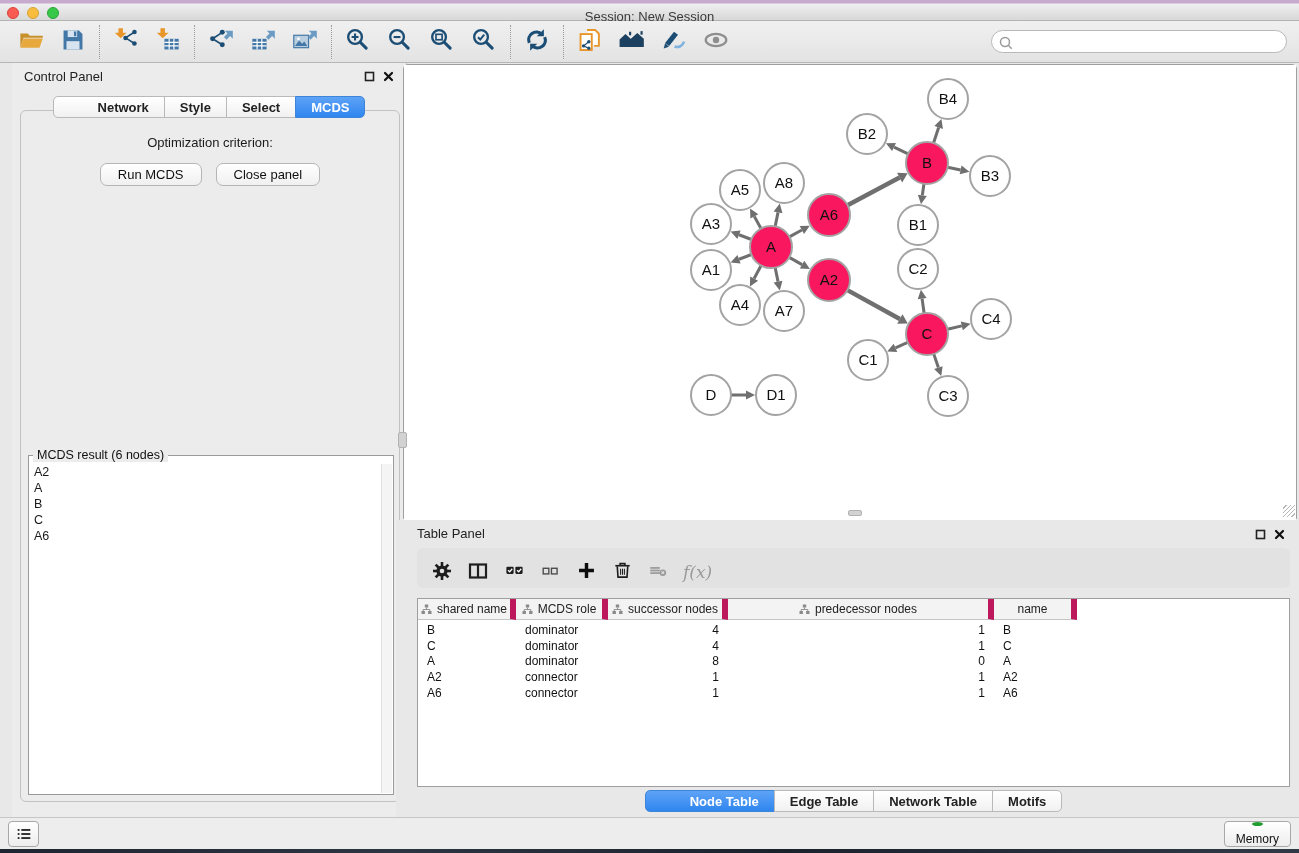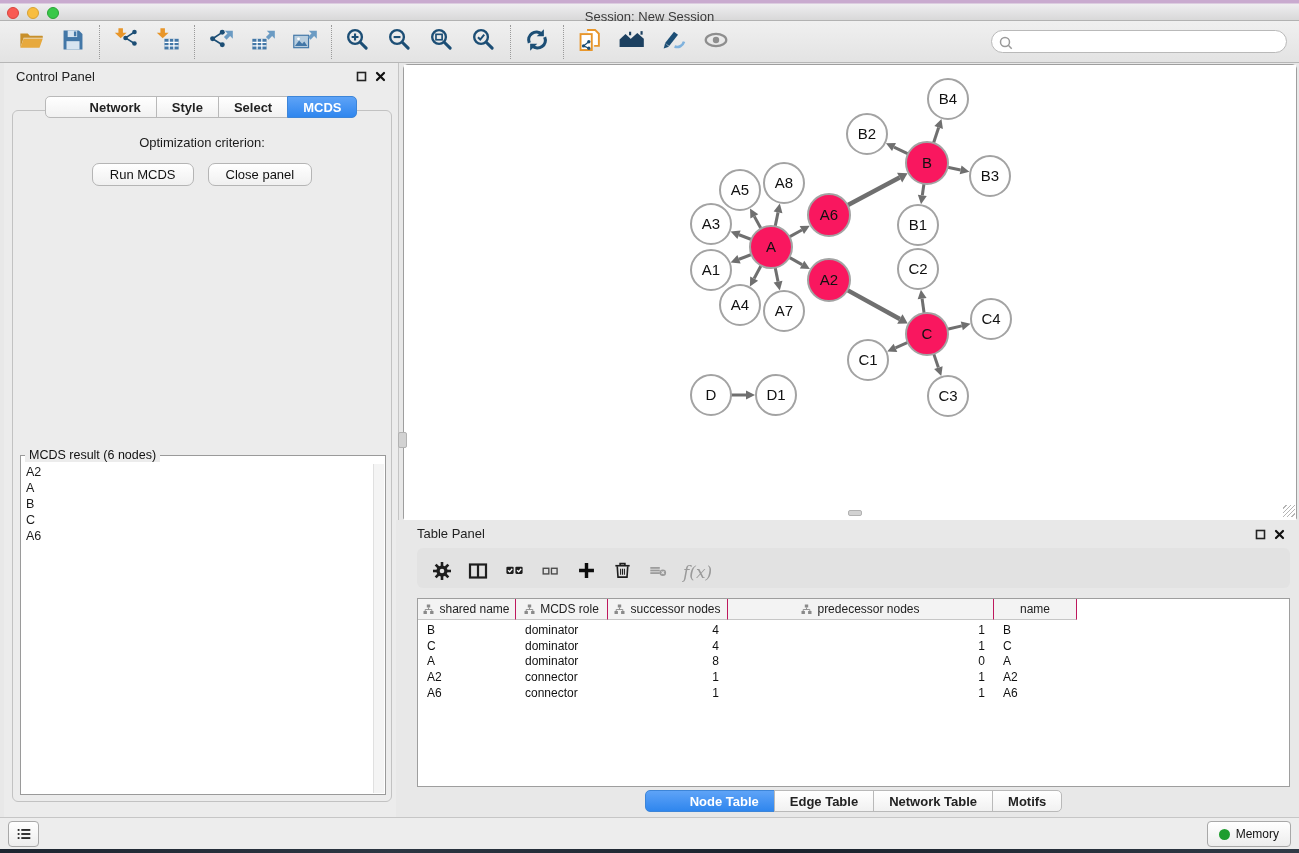--- a/index.html
+++ b/index.html
@@ -39,21 +39,21 @@
   }
   .search-wrap { margin-left:auto; margin-right:2px; position:relative; }
   .search-wrap svg { position:absolute; left:7px; top:5px; }
   .search-input {
     width:296px; height:23px; border:1px solid #b9b9b9; border-radius:12px;
     background:#fff; padding:0 10px 0 26px; font-size:13px; outline:none;
     font-family:"Liberation Sans", sans-serif;
   }
   
   .control-panel {
-    position:absolute; top:63px; left:4px; width:395px; height:754px;
+    position:absolute; top:63px; left:12px; width:395px; height:754px;
     background:#ececec; border-right:1px solid #c4c4c4;
   }
   .panel-head { position:absolute; top:6px; left:12px; font-size:13px; color:#222; }
   .panel-btns { position:absolute; top:8px; right:12px; display:flex; gap:8px; }
   .panel-btns span { display:flex; }
   .cp-tabs {
     position:absolute; top:33px; left:0; width:100%;
     display:flex; justify-content:center; z-index:3;
   }
   .seg-tab {
@@ -138,21 +138,21 @@
   }
   .tpt-btn { width:34px; height:32px; display:flex; align-items:center; justify-content:center;
     background:transparent; border:none; }
   .tpt-btn.fx { font-family:"DejaVu Serif", serif; font-style:italic; font-size:17px; color:#9a9a9a; width:auto; padding:0 6px;}
   .tp-table {
     position:absolute; top:78px; left:21px; right:9px; height:189px;
     background:#fff; border:1px solid #9e9e9e; overflow:hidden;
   }
   .thead { display:flex; height:21px; }
   .th {
-    background:#f3f3f3; border-right:1px solid #be185d; border-bottom:1px solid #c6c6c6;
+    background:#f3f3f3; border-right:6px solid #be185d; border-bottom:1px solid #c6c6c6;
     display:flex; align-items:center; justify-content:center; gap:5px;
     font-size:12px; color:#222;
   }
   .tbody { padding-top:3px; }
   .tr { display:flex; height:15.7px; }
   .td { font-size:12px; line-height:15.7px; color:#111; white-space:nowrap; overflow:hidden; }
   .td.left  { padding-left:9px;  text-align:left; }
   .td.right { padding-right:9px; text-align:right; }
   .tp-tabs {
     position:absolute; top:270px; left:21px; right:9px;
@@ -160,21 +160,21 @@
   }
   
   .statusbar {
     position:absolute; left:0; right:0; top:817px; height:32px;
     background:#ededed; border-top:1px solid #c6c6c6;
   }
   .sb-btn {
     position:absolute; top:3px; height:26px;
     background:linear-gradient(#ffffff,#ededed); border:1px solid #a8a8a8; border-radius:4px;
     display:flex; align-items:center; justify-content:center; gap:6px;
-    font-size:12px; color:#111; font-family:"Liberation Sans", sans-serif;
+    font-size:12px; color:#111; font-family:"Liberation Sans", sans-serif;flex-direction:column;
   }
   .sb-list { left:8px; width:31px; }
   .sb-mem { right:8px; padding:0 11px; }
   .mem-dot { width:11px; height:11px; border-radius:50%; background:#1f9d2f; }
   .desktop-strip { position:absolute; left:0; right:0; bottom:0; height:4px;
     background:linear-gradient(90deg,#1d2530,#2c3642 30%,#1a222c 60%,#303a46); }
 </style>
 </head>
 <body>
 

